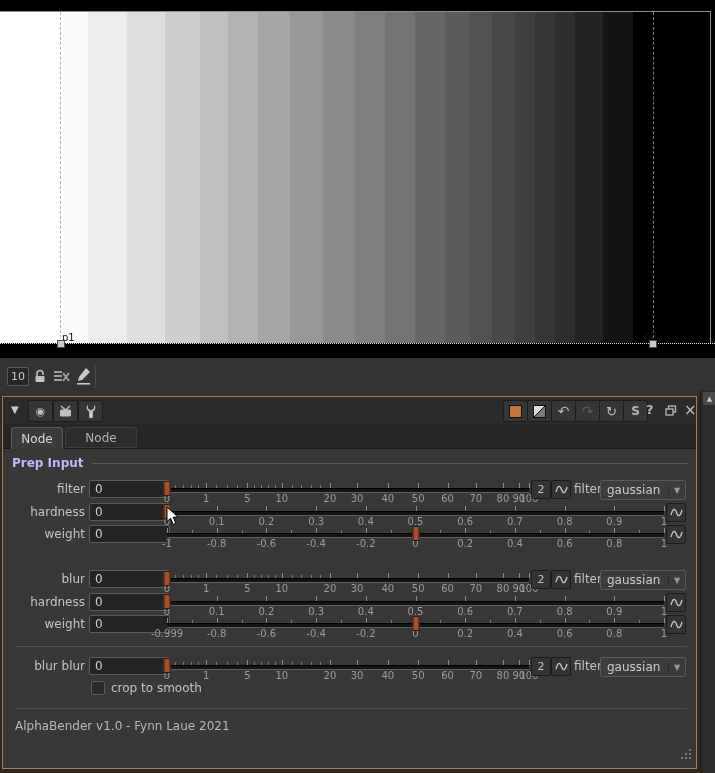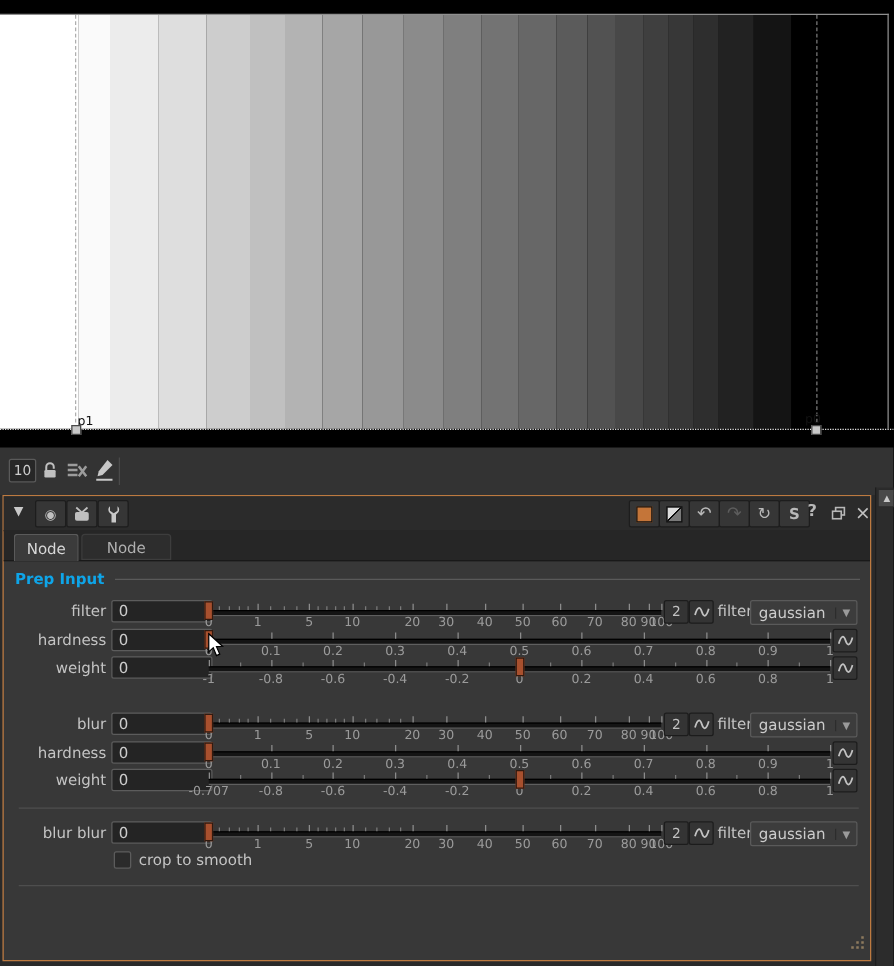--- a/index.html
+++ b/index.html
@@ -191,21 +191,21 @@
 
   <div id="tabbar">
     <div class="tab active" style="left:8px;width:52px">
       <span>Node</span>
     </div>
     <div class="tab inactive" style="left:62px;width:72px">
       <span>Node</span>
     </div>
   </div>
 
-  <div class="sechdr" style="left:9px;top:59px;width:676px;color:#0ea5e9">
+  <div class="sechdr" style="left:9px;top:59px;width:676px;color:#c4b5fd">
     <span>Prep Input</span>
     <span class="rule"></span>
   </div>
 
   <div class="row" style="top:83px">
     <span class="rlabel">filter</span>
     <input class="rvalue" value="0" style="">
     <div class="slider" style="left:164px;width:362px">
           <span class="track"></span>
           <span class="tickm" style="left: 2.2%;"></span>
@@ -463,21 +463,21 @@
           <span class="tickm" style="left: 15%;"></span>
           <span class="tickm" style="left: 25%;"></span>
           <span class="tickm" style="left: 35%;"></span>
           <span class="tickm" style="left: 45%;"></span>
           <span class="tickm" style="left: 55%;"></span>
           <span class="tickm" style="left: 65%;"></span>
           <span class="tickm" style="left: 75%;"></span>
           <span class="tickm" style="left: 85%;"></span>
           <span class="tickm" style="left: 95%;"></span>
           <span class="tickM" style="left: 0%;"></span>
-          <span class="tlabel" style="left: 0%;">-0.707</span>
+          <span class="tlabel" style="left: 0%;">-0.999</span>
           <span class="tickM" style="left: 10%;"></span>
           <span class="tlabel" style="left: 10%;">-0.8</span>
           <span class="tickM" style="left: 20%;"></span>
           <span class="tlabel" style="left: 20%;">-0.6</span>
           <span class="tickM" style="left: 30%;"></span>
           <span class="tlabel" style="left: 30%;">-0.4</span>
           <span class="tickM" style="left: 40%;"></span>
           <span class="tlabel" style="left: 40%;">-0.2</span>
           <span class="tickM" style="left: 50%;"></span>
           <span class="tlabel" style="left: 50%;">0</span>
@@ -566,20 +566,21 @@
       <span class="darrow">▼</span>
     </div>
   </div>
 
   <div class="row" style="top:283px">
     <span class="checkbox"></span>
     <span style="position:absolute;left:108px;top:1px;color:#c4c4c4">crop to smooth</span>
   </div>
 
   <div class="divline" style="top:311px"></div>
+  <div id="footer-text">AlphaBender v1.0 - Fynn Laue 2021</div>
 
   <div id="grip">
     <i style="left:12px;top:0"></i>
         <i style="left:8px;top:4px"></i>
         <i style="left:12px;top:4px"></i>
     <i style="left:4px;top:8px"></i>
         <i style="left:8px;top:8px"></i>
         <i style="left:12px;top:8px"></i>
   </div>
 </div>

